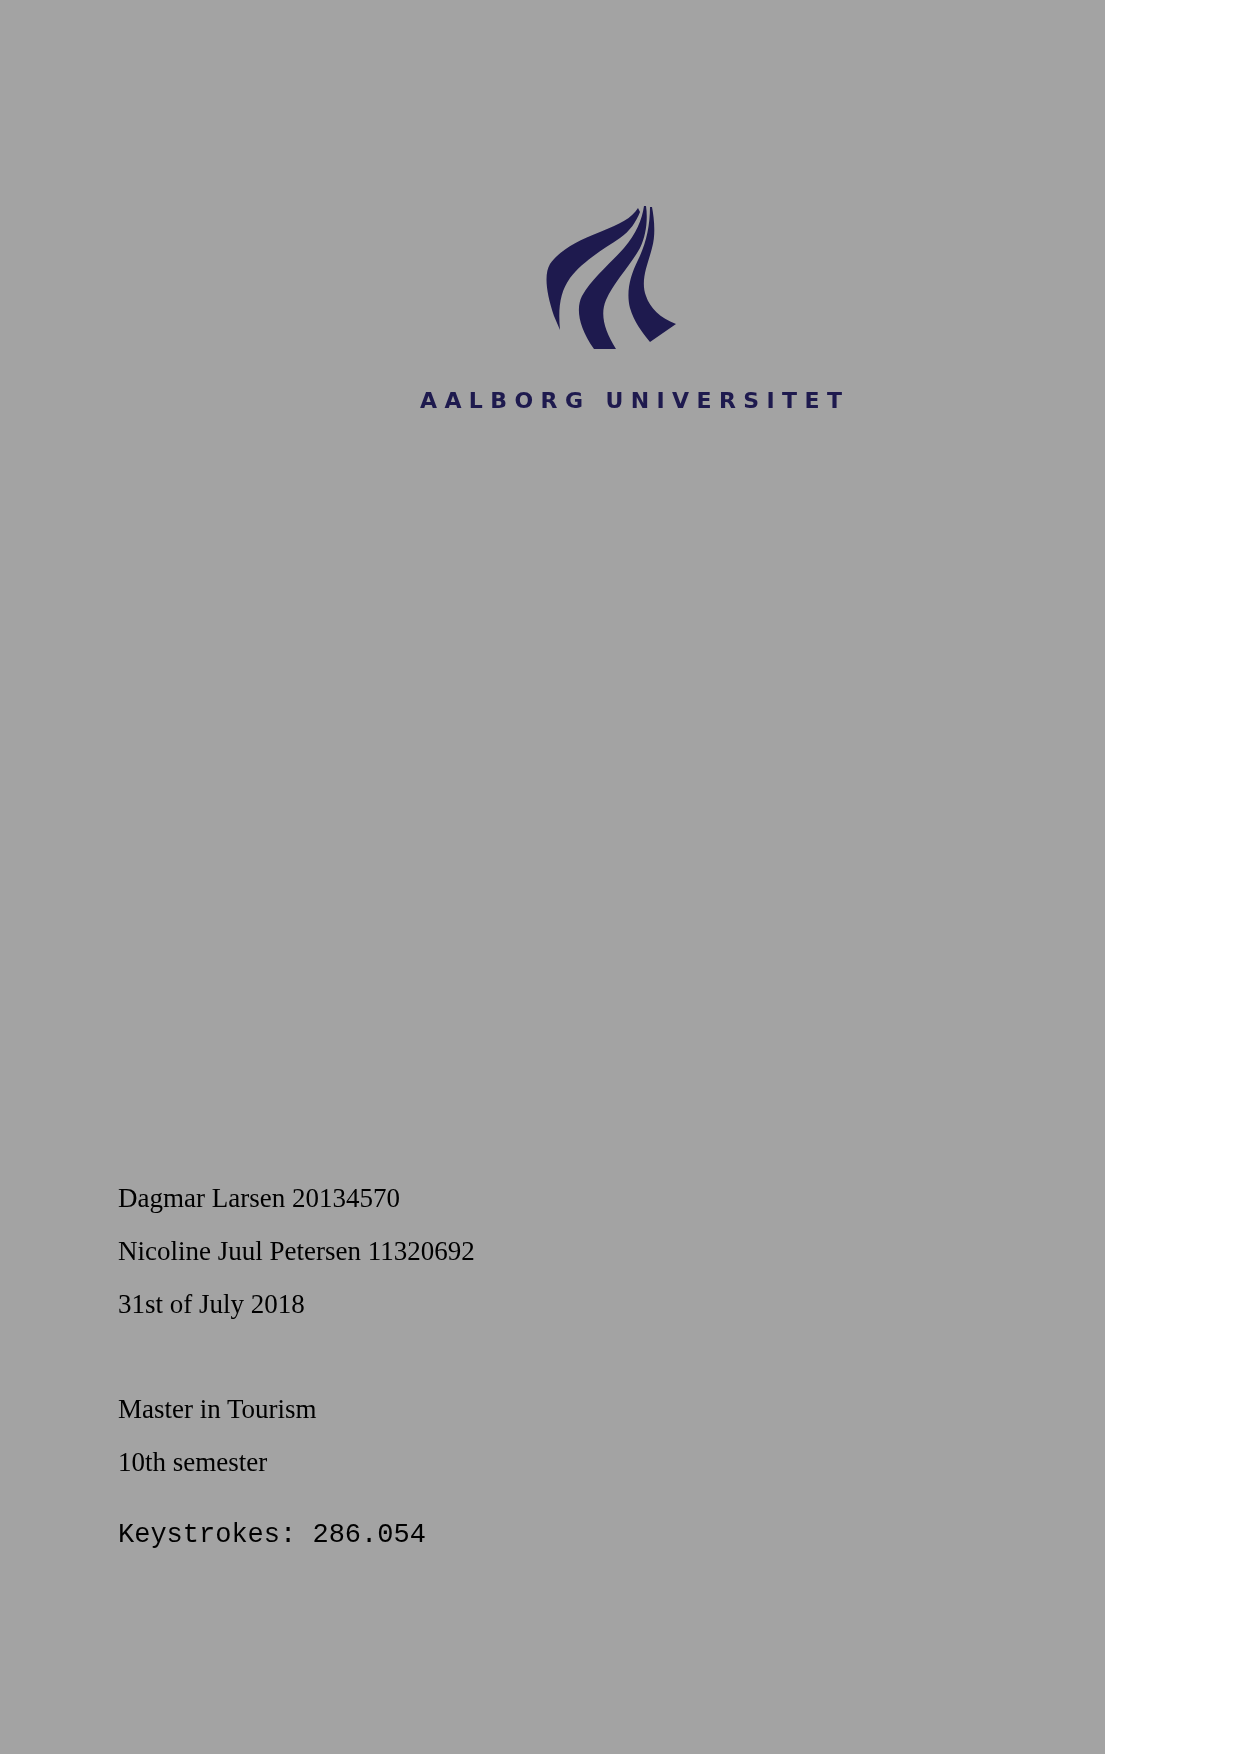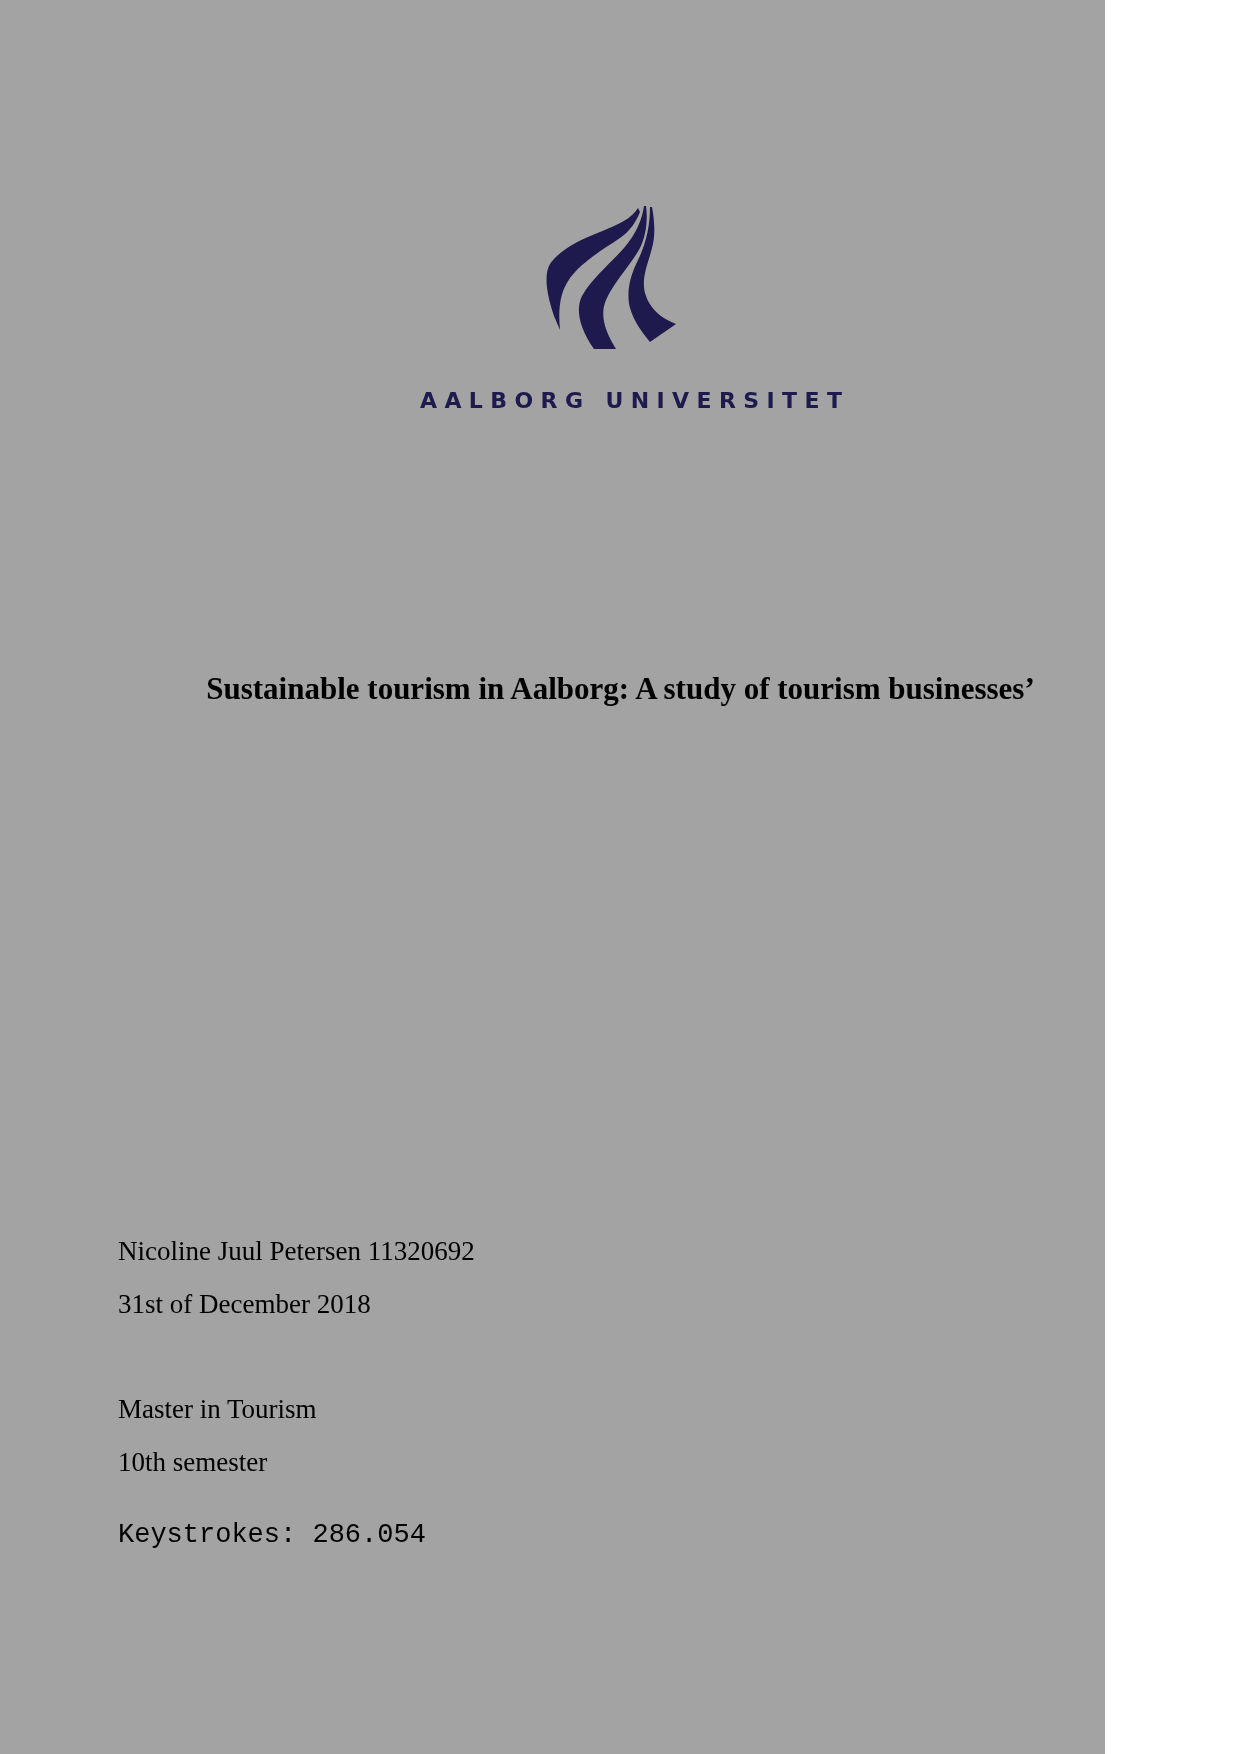--- a/index.html
+++ b/index.html
@@ -34,23 +34,23 @@
 
       <path d="M108,2 C106,16 100,30 88,44 C74,60 56,74 46,92 C40,104 42,122 58,145 L80,145 C68,126 64,110 70,96 C78,78 94,62 104,44 C110,32 112,16 110,2 Z"></path>
 
       <path d="M114,3 C114,22 110,40 102,56 C94,72 90,88 94,104 C98,118 106,128 114,138 L140,120 C124,114 114,104 110,92 C104,76 112,60 116,44 C120,30 118,14 116,3 Z"></path>
     </g>
   </svg>
 
   <div class="wordmark">AALBORG UNIVERSITET</div>
 
   <div class="title">
-    <div>Sustainable tourism in Aalborg: A study of tourism businesses’</div>
   </div>
 
+  <div class="info" style="top:1183px;">Dagmar Larsen 20134570</div>
   <div class="info" style="top:1236px;">Nicoline Juul Petersen 11320692</div>
-  <div class="info" style="top:1289px;">31st of December 2018</div>
+  <div class="info" style="top:1289px;">31st of July 2018</div>
 
   <div class="info" style="top:1394px;text-align:center;">Master in Tourism</div>
   <div class="info" style="top:1447px;">10th semester</div>
   <div class="info" style="top:1520px;font-family:Liberation Mono, monospace;">Keystrokes: 286.054</div>
 
 </div>
 
 </body></html>

